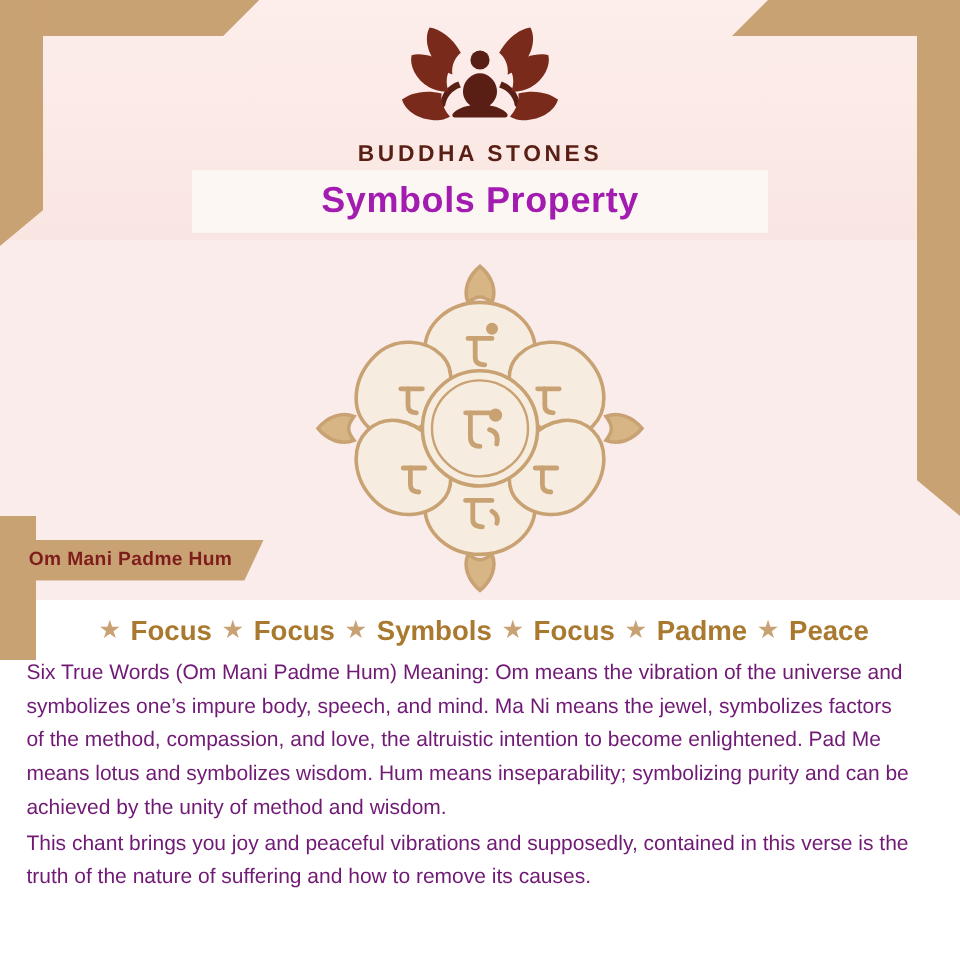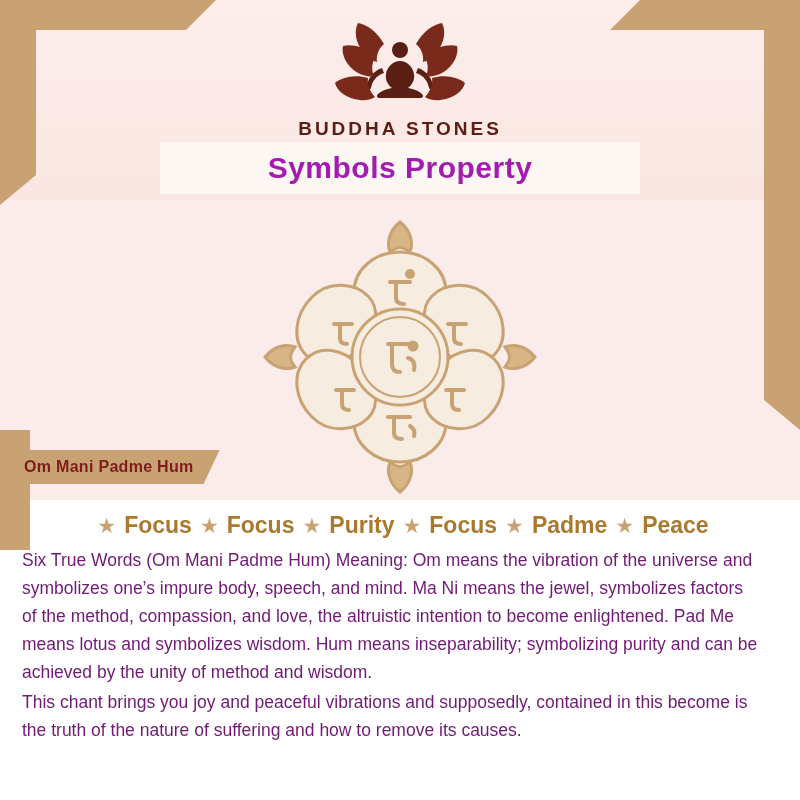--- a/index.html
+++ b/index.html
@@ -202,27 +202,27 @@
   <div class="om-tab">
     <span>Om Mani Padme Hum</span>
   </div>
 
   <div class="keywords">
     <span class="kw-star">★</span>
     <span class="kw">Focus</span>
     <span class="kw-star">★</span>
     <span class="kw">Focus</span>
     <span class="kw-star">★</span>
-    <span class="kw">Purity</span>
+    <span class="kw">Symbols</span>
     <span class="kw-star">★</span>
     <span class="kw">Focus</span>
     <span class="kw-star">★</span>
     <span class="kw">Padme</span>
     <span class="kw-star">★</span>
     <span class="kw">Peace</span>
   </div>
 
   <div class="body-text">
     <p>Six True Words (Om Mani Padme Hum) Meaning: Om means the vibration of the universe and symbolizes one’s impure body, speech, and mind. Ma Ni means the jewel, symbolizes factors of the method, compassion, and love, the altruistic intention to become enlightened. Pad Me means lotus and symbolizes wisdom. Hum means inseparability; symbolizing purity and can be achieved by the unity of method and wisdom.</p>
-    <p>This chant brings you joy and peaceful vibrations and supposedly, contained in this become is the truth of the nature of suffering and how to remove its causes.</p>
+    <p>This chant brings you joy and peaceful vibrations and supposedly, contained in this verse is the truth of the nature of suffering and how to remove its causes.</p>
   </div>
 
 </div>
 
 </body></html>

